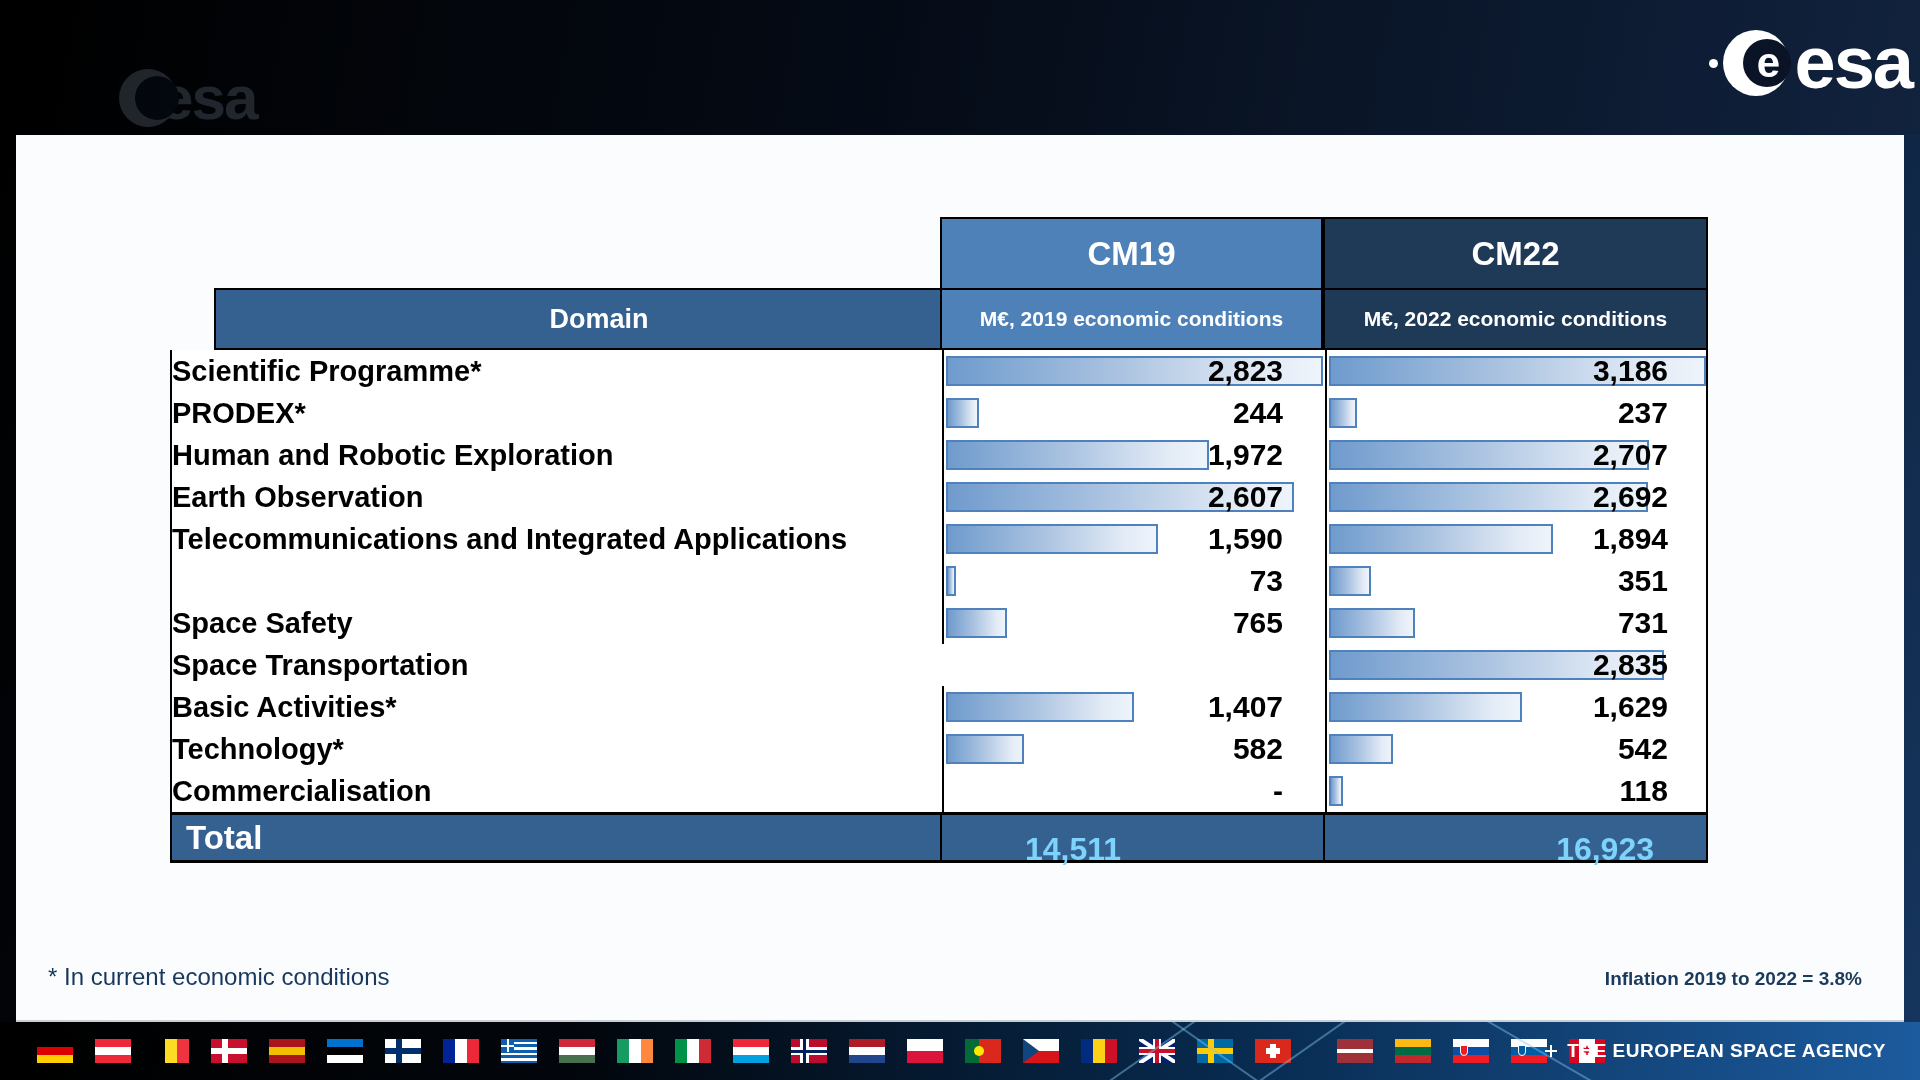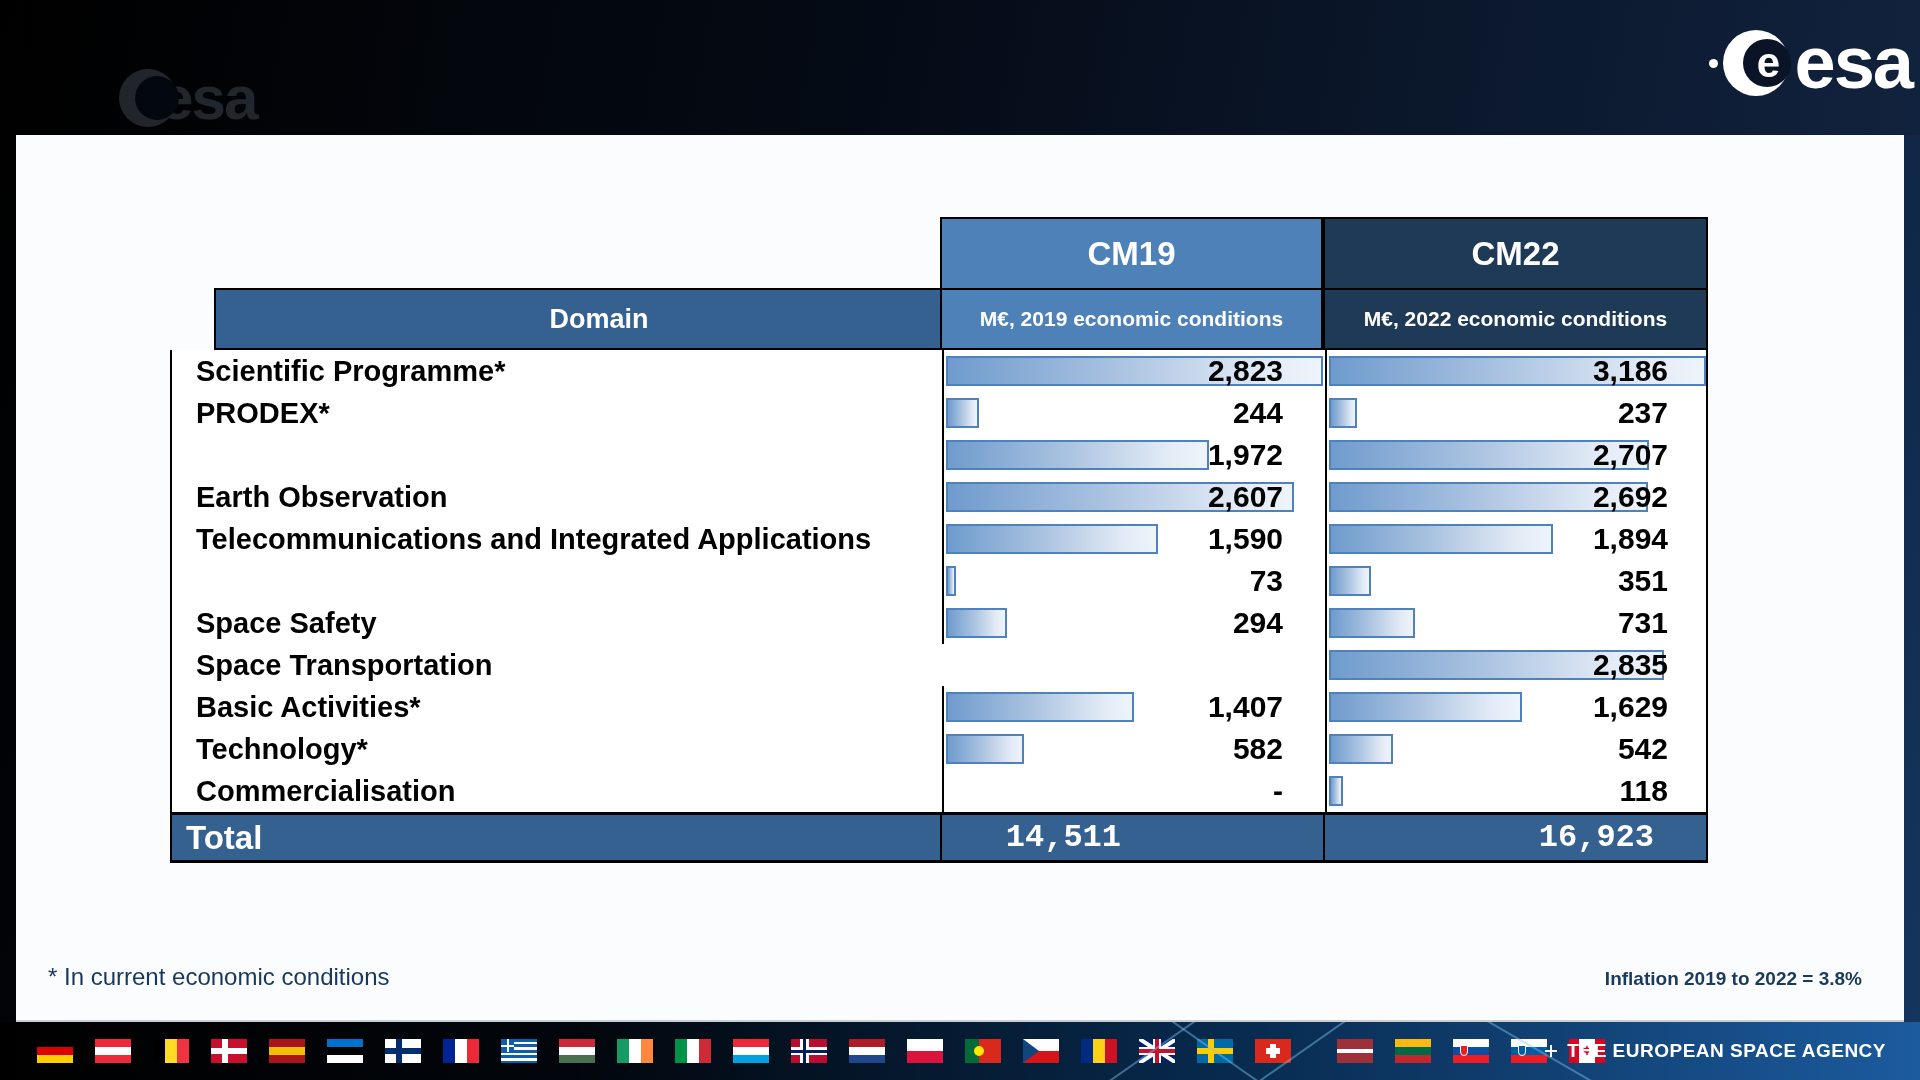--- a/index.html
+++ b/index.html
@@ -42,34 +42,34 @@
   .cm22{ left:1153px; width:385px; background:#1f3a57; }
   .domain-head{ position:absolute; left:0; top:71px; width:770px; height:62px; background:#356190;
     border:2px solid #000; color:#fff; font-weight:bold; font-size:27px; text-align:center; line-height:58px;margin-left:44px; }
   .sub{ position:absolute; top:71px; height:62px; border:2px solid #000; color:#fff;
     font-weight:bold; font-size:21px; text-align:center; line-height:58px; }
   .sub19{ left:770px; width:383px; background:#4e81b8;text-align:center; }
   .sub22{ left:1153px; width:385px; background:#1f3a57; }
   .tbody{ position:absolute; left:0; top:133px; width:1538px; height:462px;
     border-left:2px solid #000; border-right:2px solid #000; background:#fff; }
   .trow{ position:relative; width:100%; height:42px; }
-  .c-domain{ position:absolute; left:0; top:0; width:770px; height:42px; padding-left:24px;
+  .c-domain{ position:absolute; left:0; top:0; width:770px; height:42px; 
     font-weight:bold; font-size:29px; line-height:42px; color:#000; white-space:nowrap; overflow:hidden; }
   .c-val{ position:absolute; top:0; height:42px; border-left:2px solid #000; }
   .c-v19{ left:770px; width:383px; }
   .c-v22{ left:1153px; width:385px; }
   .bar{ position:absolute; left:2px; top:6px; height:30px;
     background:linear-gradient(90deg,#6f9bcd 0%,#a9c2e0 45%,#e3ebf6 85%,#eef4fb 100%);
     border:2px solid #4f81bd; }
   .num{ position:absolute; right:42px; top:0; line-height:42px; font-weight:bold; font-size:30px; color:#000; }
   .total-row{ position:absolute; left:0; top:595px; width:1538px; height:51px; background:#356190;
     border:2px solid #000; border-top-width:3px; border-bottom-width:3px; }
   .total-label{ position:absolute; left:14px; top:0; color:#fff; font-weight:bold; font-size:33px; line-height:45px; }
   .t-sep{ position:absolute; top:0; height:100%; width:2px; background:#000; }
-  .t-num{ position:absolute; top:0; line-height:45px; color:#ffffff; font-weight:bold; font-size:32px;font-family:Liberation Mono, monospace; }
+  .t-num{ position:absolute; top:12px; line-height:45px; color:#7dd3fc; font-weight:bold; font-size:32px; }
   .t-n19{ right:585px; } 
   .t-n22{ right:52px; }
   
   .footnote{ position:absolute; left:48px; top:963px; font-size:24px; color:#17375d; }
   .inflation{ position:absolute; right:58px; top:968px; font-size:19px; font-weight:bold; color:#1a3a5c; }
   
   .footer{ position:absolute; left:0; top:1022px; width:1920px; height:58px;
     background:linear-gradient(90deg,#000 0%,#02060c 30%,#072richt 55%, #1c5b9e 100%);
     background:linear-gradient(90deg,#000 0%,#02060c 30%,#082b50 65%,#1c5b9e 100%);
     overflow:hidden; }
@@ -130,20 +130,21 @@
           <div class="c-val c-v19">
             <div class="bar" style="width: 33px;"></div>
             <div class="num">244</div>
           </div>
           <div class="c-val c-v22">
             <div class="bar" style="width: 28px;"></div>
             <div class="num">237</div>
           </div>
         </div>
         <div class="trow">
+          <div class="c-domain">Human and Robotic Exploration</div>
           <div class="c-val c-v19">
             <div class="bar" style="width: 263px;"></div>
             <div class="num">1,972</div>
           </div>
           <div class="c-val c-v22">
             <div class="bar" style="width: 320px;"></div>
             <div class="num">2,707</div>
           </div>
         </div>
         <div class="trow">
@@ -175,21 +176,21 @@
           </div>
           <div class="c-val c-v22">
             <div class="bar" style="width: 42px;"></div>
             <div class="num">351</div>
           </div>
         </div>
         <div class="trow">
           <div class="c-domain">Space Safety</div>
           <div class="c-val c-v19">
             <div class="bar" style="width: 61px;"></div>
-            <div class="num">294</div>
+            <div class="num">765</div>
           </div>
           <div class="c-val c-v22">
             <div class="bar" style="width: 86px;"></div>
             <div class="num">731</div>
           </div>
         </div>
         <div class="trow">
           <div class="c-domain">Space Transportation</div>
           <div class="c-val c-v22">
             <div class="bar" style="width: 335px;"></div>

